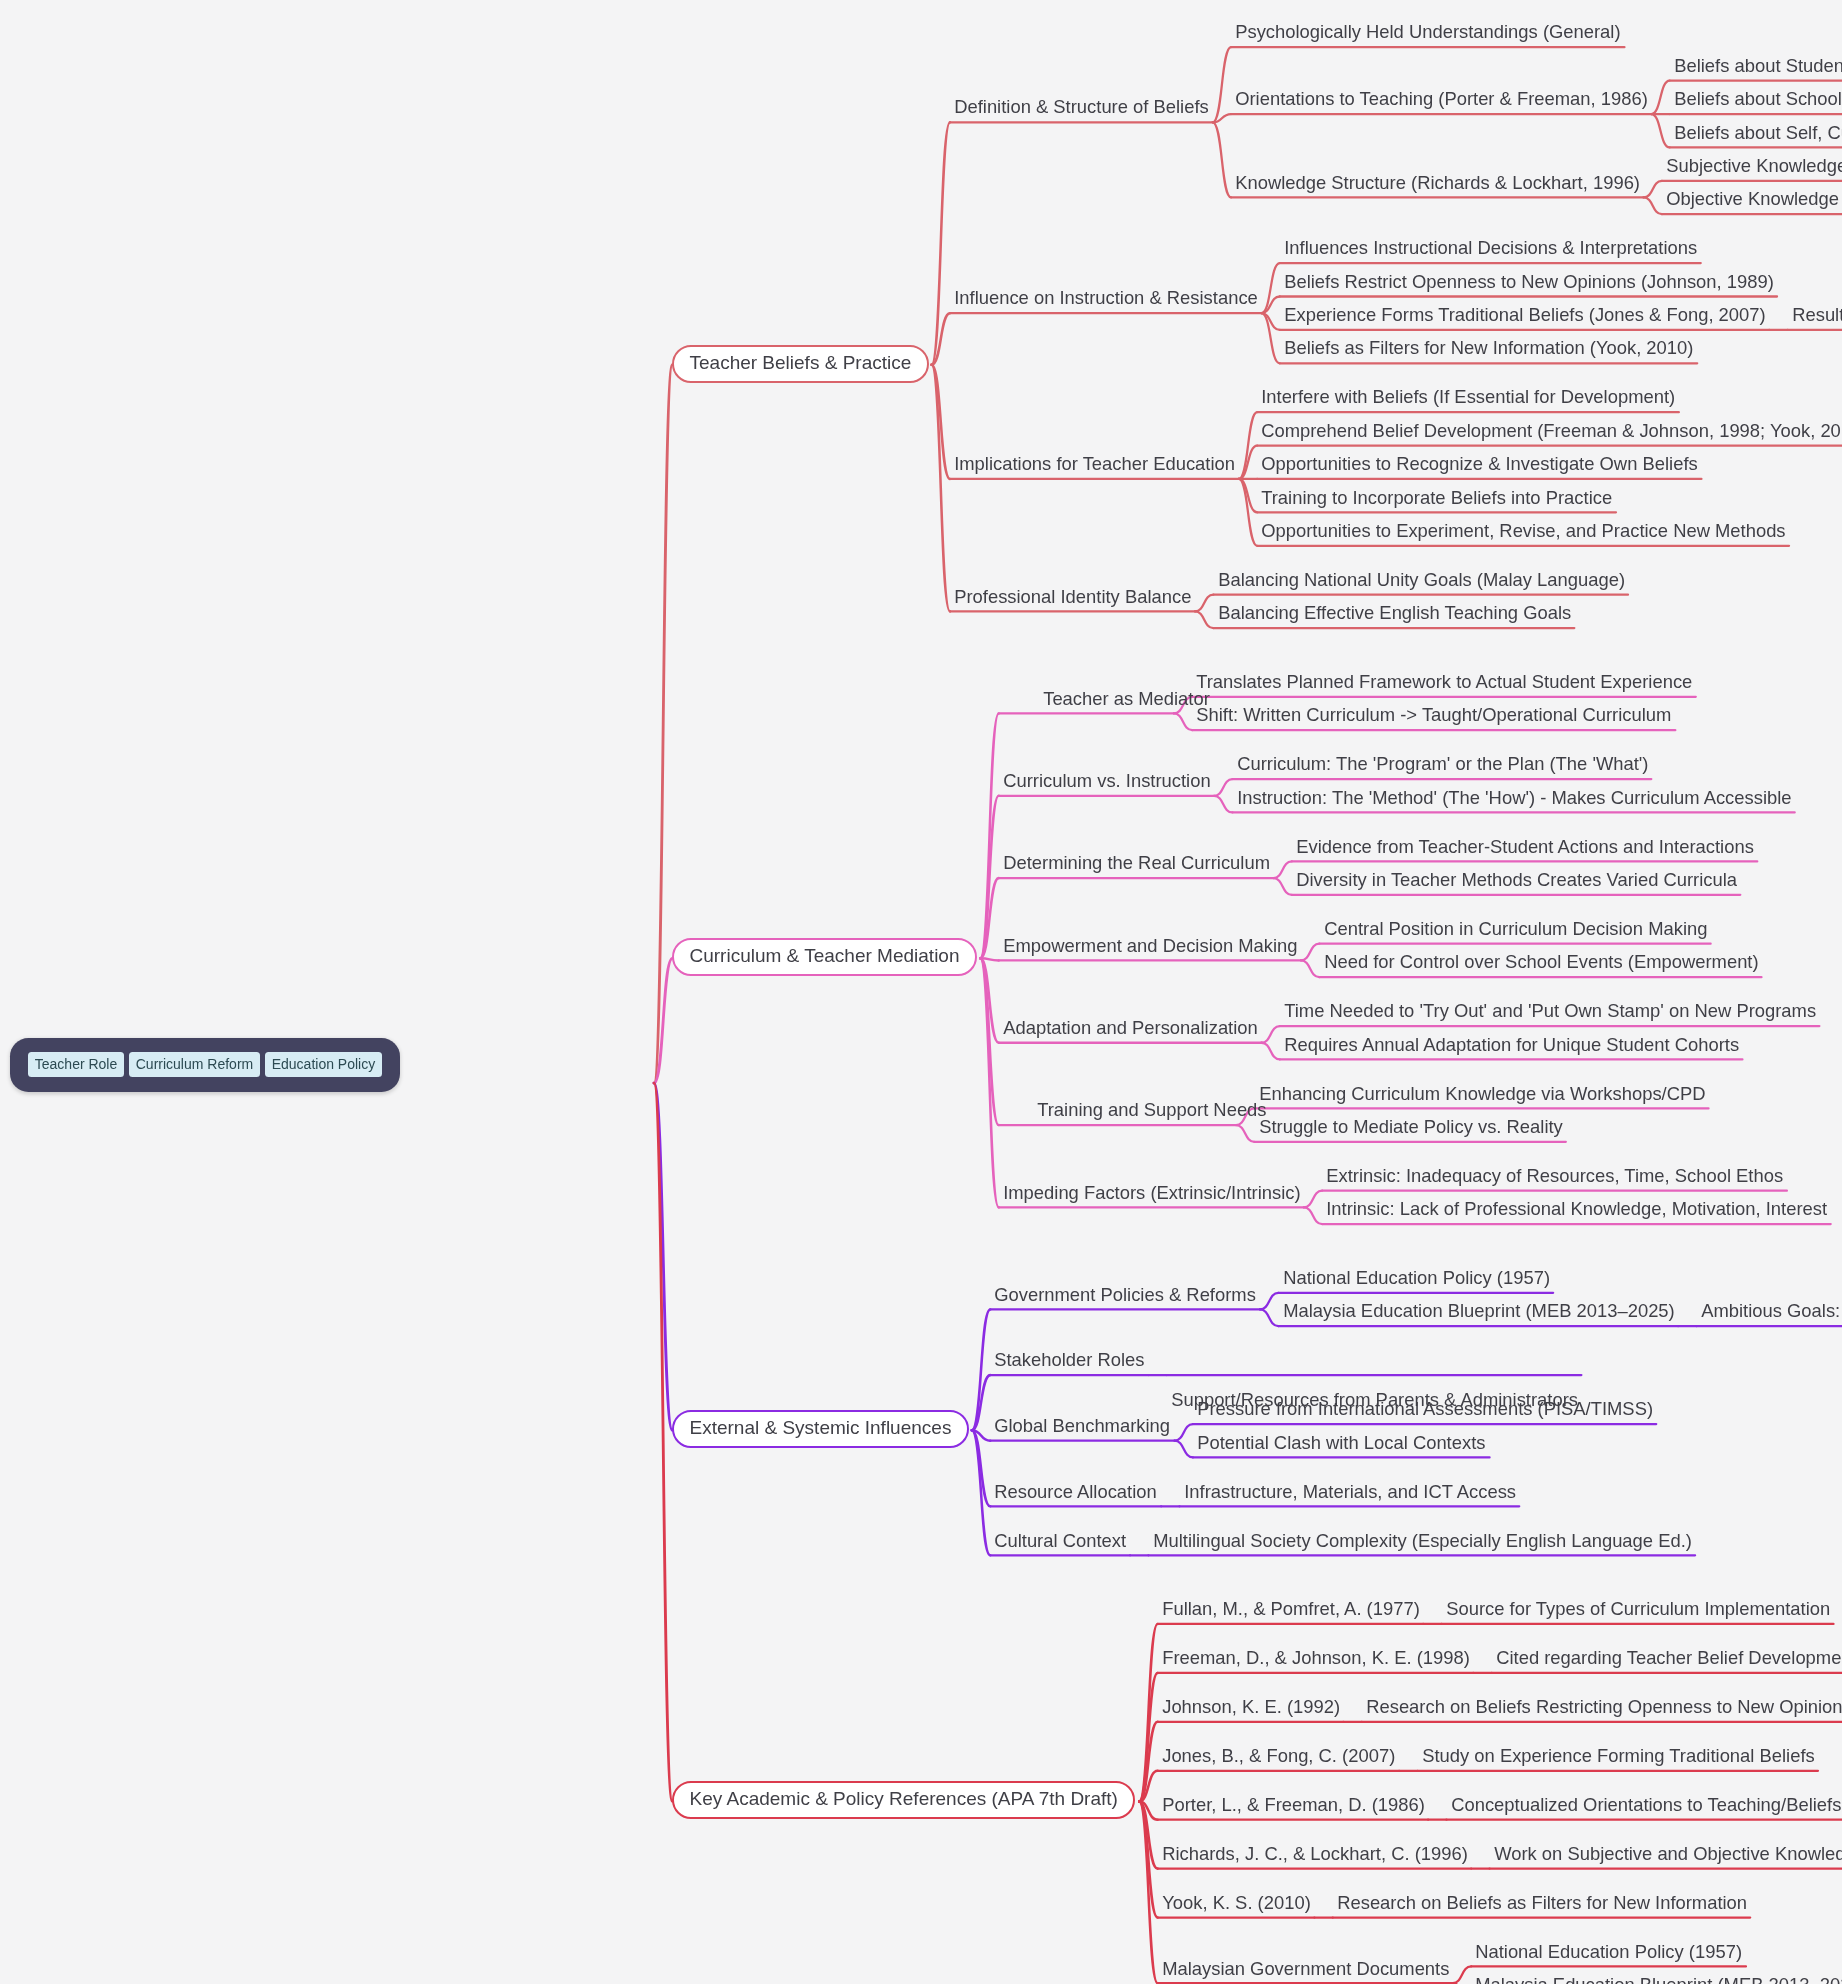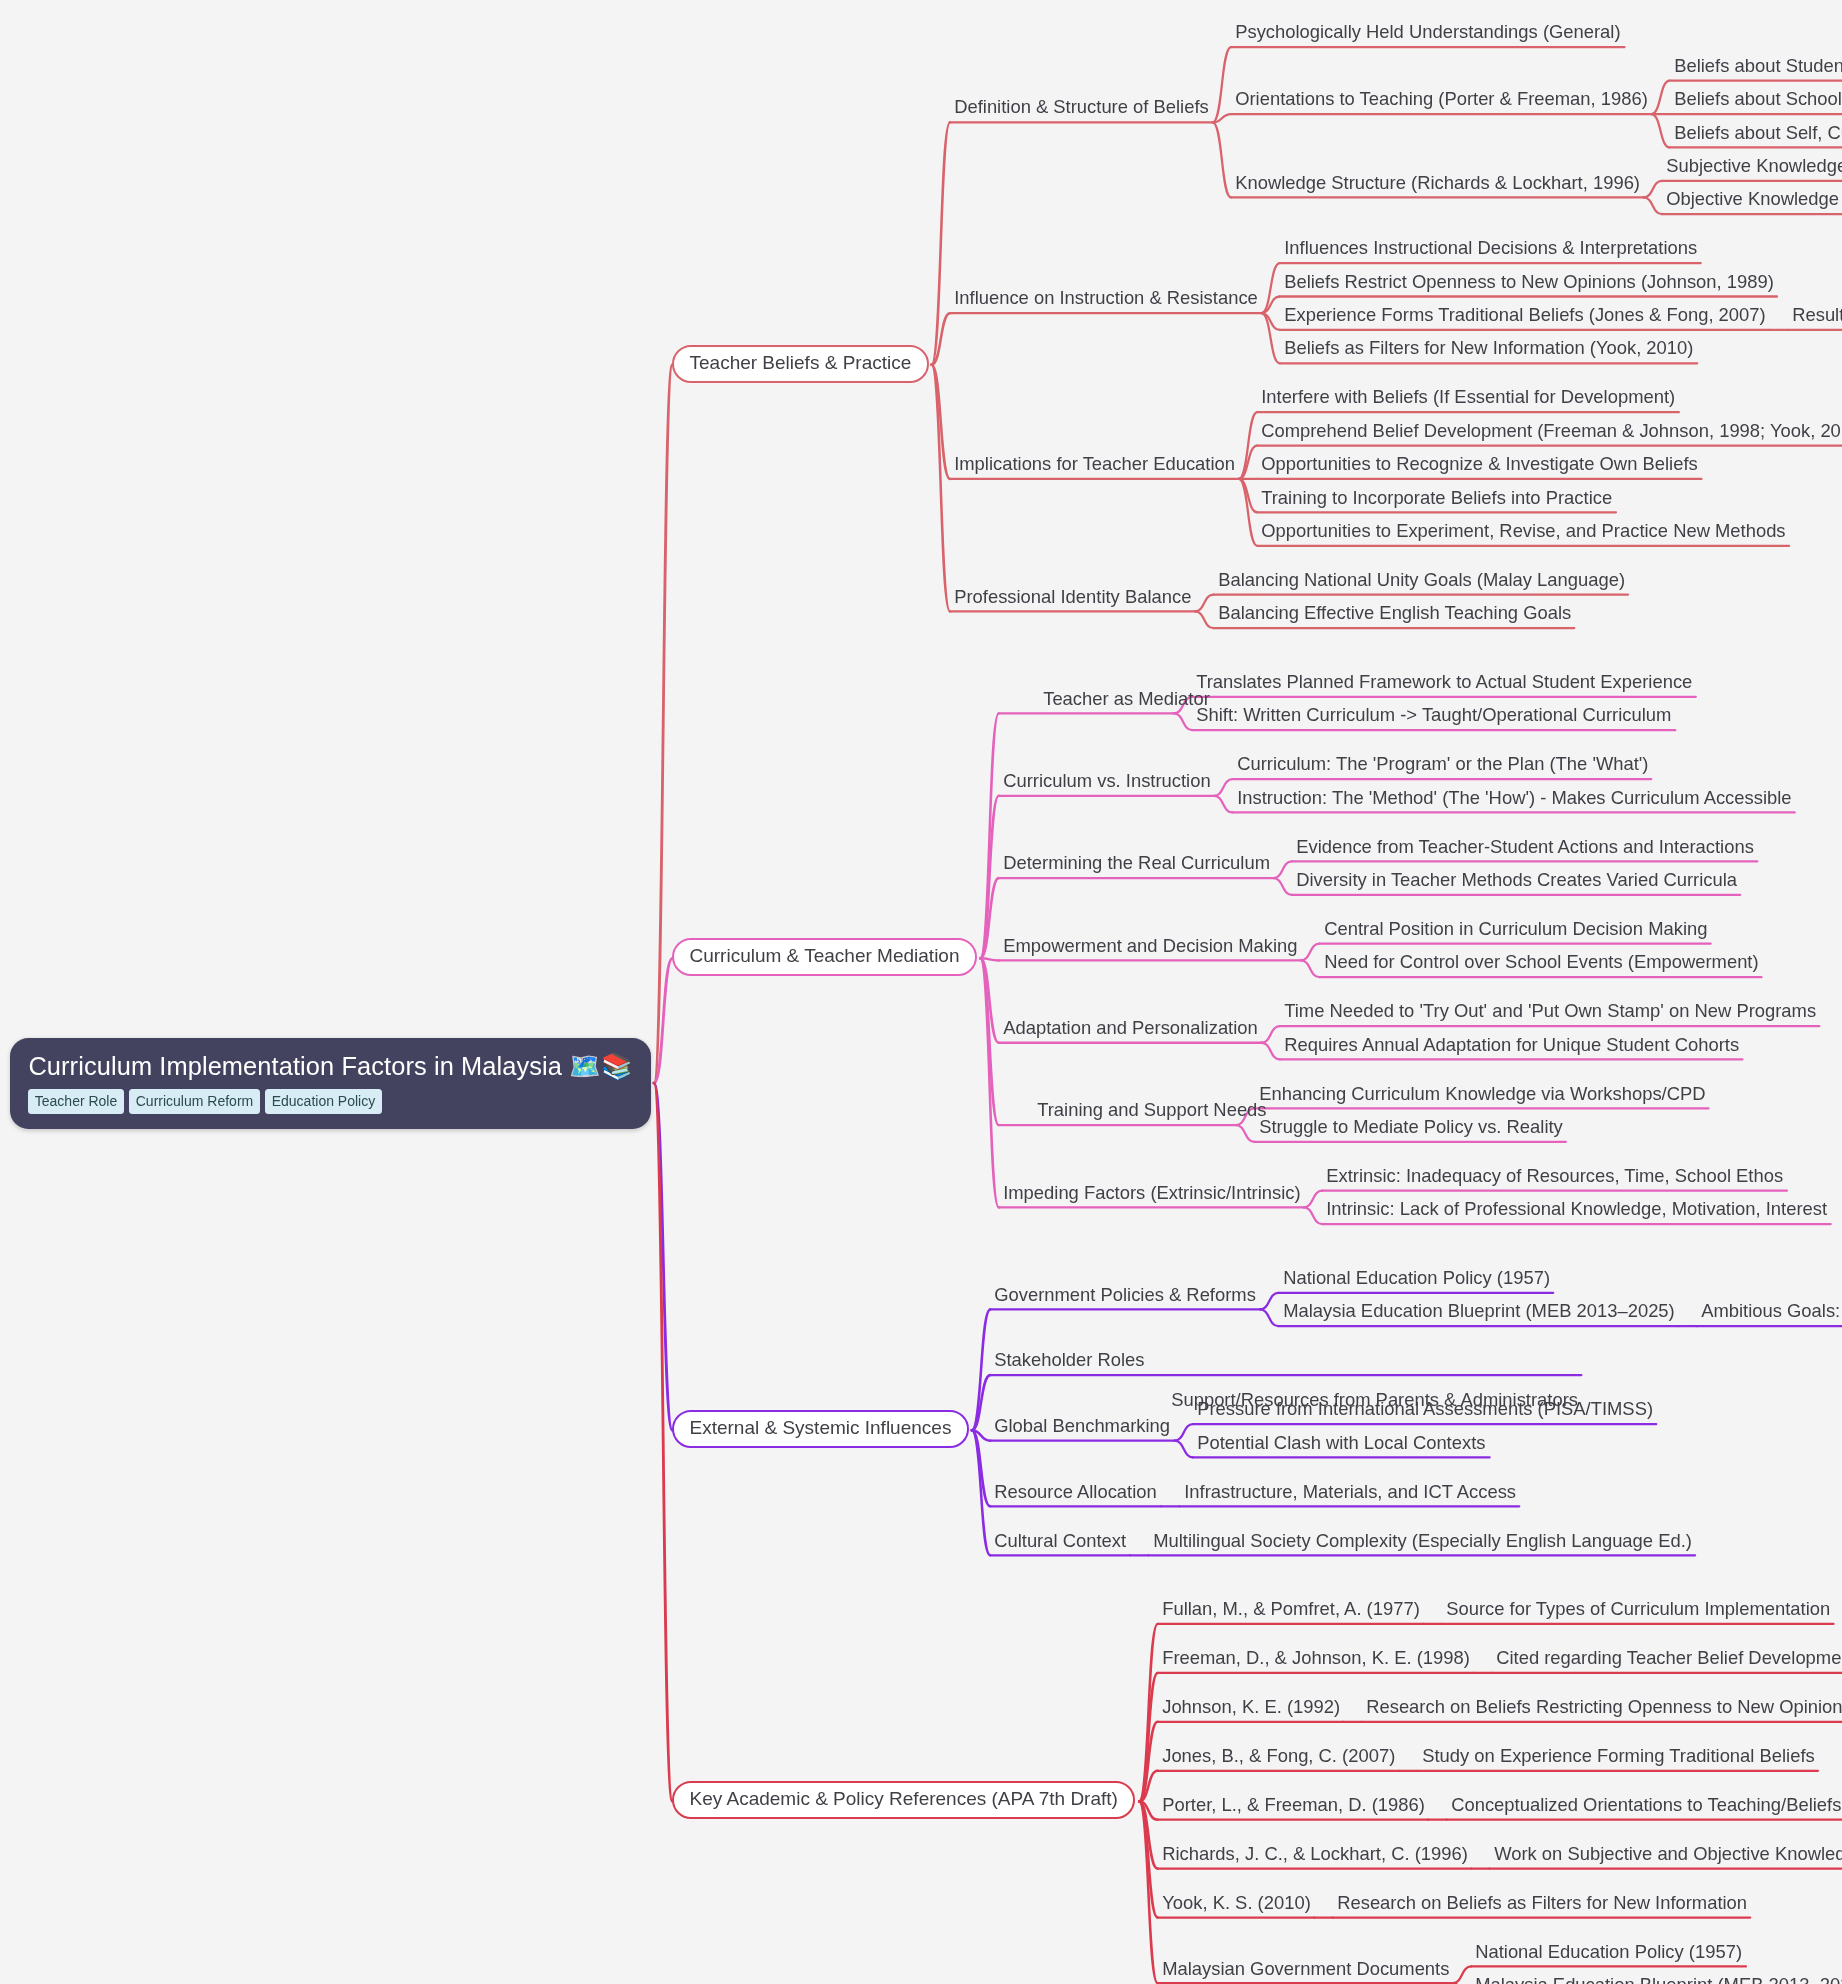--- a/index.html
+++ b/index.html
@@ -215,21 +215,20 @@
       <path d="M1639,2714.7375000000015 L1861,2714.7375000000015" stroke="#db3b4e" stroke-width="3.2" fill="none" stroke-linecap="round"></path>
       <path d="M1613,2550.3687500000015 C1627.3,2550.3687500000015 1624.7,2807.6500000000015 1639,2807.6500000000015" stroke="#db3b4e" stroke-width="3.6" fill="none" stroke-linecap="round"></path>
       <path d="M2057,2807.6500000000015 C2071.3,2807.6500000000015 2068.7,2784.0125000000016 2083,2784.0125000000016" stroke="#db3b4e" stroke-width="3.2" fill="none" stroke-linecap="round"></path>
       <path d="M2083,2784.0125000000016 L2472,2784.0125000000016" stroke="#db3b4e" stroke-width="3.2" fill="none" stroke-linecap="round"></path>
       <path d="M2057,2807.6500000000015 C2071.3,2807.6500000000015 2068.7,2831.2875000000017 2083,2831.2875000000017" stroke="#db3b4e" stroke-width="3.2" fill="none" stroke-linecap="round"></path>
       <path d="M2083,2831.2875000000017 L2649,2831.2875000000017" stroke="#db3b4e" stroke-width="3.2" fill="none" stroke-linecap="round"></path>
       <path d="M1639,2807.6500000000015 L2057,2807.6500000000015" stroke="#db3b4e" stroke-width="3.2" fill="none" stroke-linecap="round"></path>
     </svg>
   <div id="nodes">
       <div class="node root-node" style="left: 10px; top: 1038px;">
-        <span class="root-title">Curriculum Implementation Factors in Malaysia 🗺️📚</span>
         <div class="root-tags">
           <span class="root-tag">Teacher Role</span>
           <span class="root-tag">Curriculum Reform</span>
           <span class="root-tag">Education Policy</span>
         </div>
       </div>
       <div class="node pill" style="left: 672px; border-color: rgb(217, 99, 107); top: 345px;">Teacher Beliefs &amp; Practice</div>
       <div class="node leaf" style="left: 950px; top: 97px;">Definition &amp; Structure of Beliefs</div>
       <div class="node leaf" style="left: 1231px; top: 22.3px;">Psychologically Held Understandings (General)</div>
       <div class="node leaf" style="left: 1231px; top: 89px;">Orientations to Teaching (Porter &amp; Freeman, 1986)</div>

